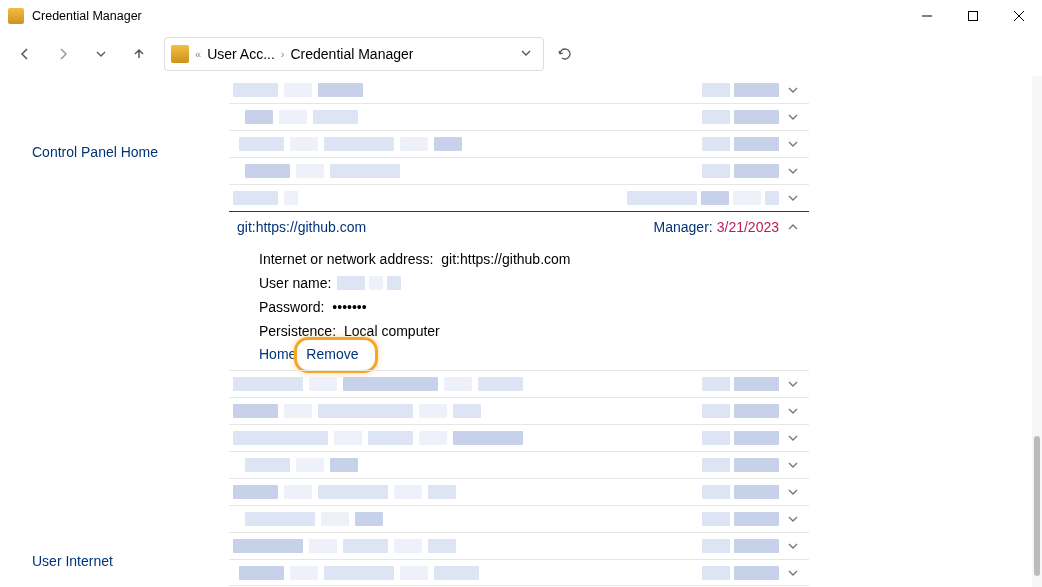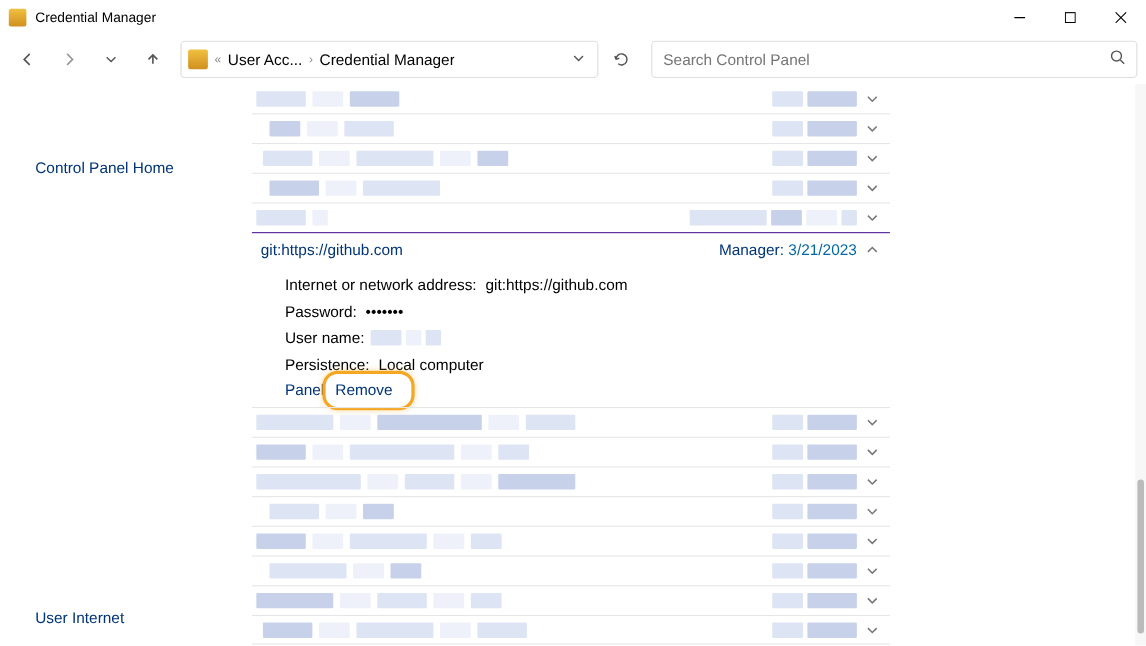--- a/index.html
+++ b/index.html
@@ -45,21 +45,21 @@
   .b.tiny{width:14px;} .b.s{width:28px;} .b.m{width:45px;} .b.l{width:70px;} .b.xl{width:95px;}
   .b.d{background:#c7d2ea;} .b.w{background:#eef1f9;}
   .chev { position:absolute; right:8px; color:#6a6a6a; width:16px; height:16px; display:flex; align-items:center; justify-content:center; }
 
   
   .expanded { border-top: 1px solid #4c1d95; }
   .exp-header { height: 30px; display:flex; align-items:center; position:relative; }
   .exp-title { color:#003478; font-size:14px; padding-left:8px; }
   .exp-mod { position:absolute; right:30px; font-size:14px; }
   .exp-mod .lbl{ color:#003478; }
-  .exp-mod .dt{ color:#0369a1; margin-left:4px;}
+  .exp-mod .dt{ color:#be185d; margin-left:4px;}
   .exp-body { padding: 4px 0 8px 30px; }
   .kv { display:flex; font-size:14px; color:#000; margin: 2px 0; height:22px; align-items:center; }
   .kv .k { color:#000000; }
   .kv .v { margin-left: 8px; }
   .blur-inline { display:inline-flex; gap:4px; margin-left:6px;}
   .actions { display:flex; gap:10px; margin-top:4px; align-items:center; }
   .link { color:#003478; font-size:14px; cursor:pointer; }
   .highlight { position:relative; }
   .highlight-ring { position:absolute; left:-12px; top:-9px; width:84px; height:36px; border:3px solid #f5a623; border-radius:14px; pointer-events:none; box-shadow: 0 0 6px rgba(245,166,35,.4);}
 
@@ -126,27 +126,20 @@
     <span class="bc-drop"><svg width="10" height="10" viewBox="0 0 10 10">
           <path d="M1 3 L5 7 L9 3" fill="none" stroke="#555" stroke-width="1.3"></path>
         </svg></span>
   </div>
   <div class="nav-btn">
       <svg width="16" height="16" viewBox="0 0 16 16">
         <path d="M3 8 a5 5 0 1 1 2 4 M3 8 l-1 -3 M3 8 l3 -1" fill="none" stroke="#555" stroke-width="1.3"></path>
       </svg>
     </div>
 
-  <div class="search-box">
-    <input class="search-input" placeholder="Search Control Panel" style="">
-    <span class="search-icon"><svg width="14" height="14" viewBox="0 0 14 14">
-          <circle cx="6" cy="6" r="4.5" fill="none" stroke="#555" stroke-width="1.3"></circle>
-          <line x1="9.5" y1="9.5" x2="13" y2="13" stroke="#555" stroke-width="1.3"></line>
-        </svg></span>
-  </div>
 </div>
 
 <div class="main">
   <div class="sidebar">
     <div class="sidebar-link">Control Panel Home</div>
     <div class="sidebar-spacer"></div>
     <div class="sidebar-link">User Internet</div>
   </div>
 
   <div class="content">
@@ -247,37 +240,37 @@
                 <path d="M2 8 L6 4 L10 8" fill="none" stroke="#777" stroke-width="1.4"></path>
               </svg>
             </span>
         </div>
         <div class="exp-body">
           <div class="kv">
               <span class="k">Internet or network address:</span>
               <span class="v">git:https://github.com</span>
             </div>
           <div class="kv">
-              <span class="k">Password:</span>
-              <span class="v">•••••••</span>
-            </div>
-          <div class="kv">
               <span class="k">User name:</span>
               <span class="blur-inline">
                 <span class="b s"></span>
                 <span class="b tiny w"></span>
                 <span class="b tiny"></span>
               </span>
             </div>
           <div class="kv">
+              <span class="k">Password:</span>
+              <span class="v">•••••••</span>
+            </div>
+          <div class="kv">
               <span class="k">Persistence:</span>
               <span class="v">Local computer</span>
             </div>
           <div class="actions">
-            <span class="link">Panel</span>
+            <span class="link">Home</span>
             <span class="link highlight">
               <span>Remove</span>
               <span class="highlight-ring"></span>
             </span>
           </div>
         </div>
       </div>
 
       <div class="row">
         <div class="blur-left">

